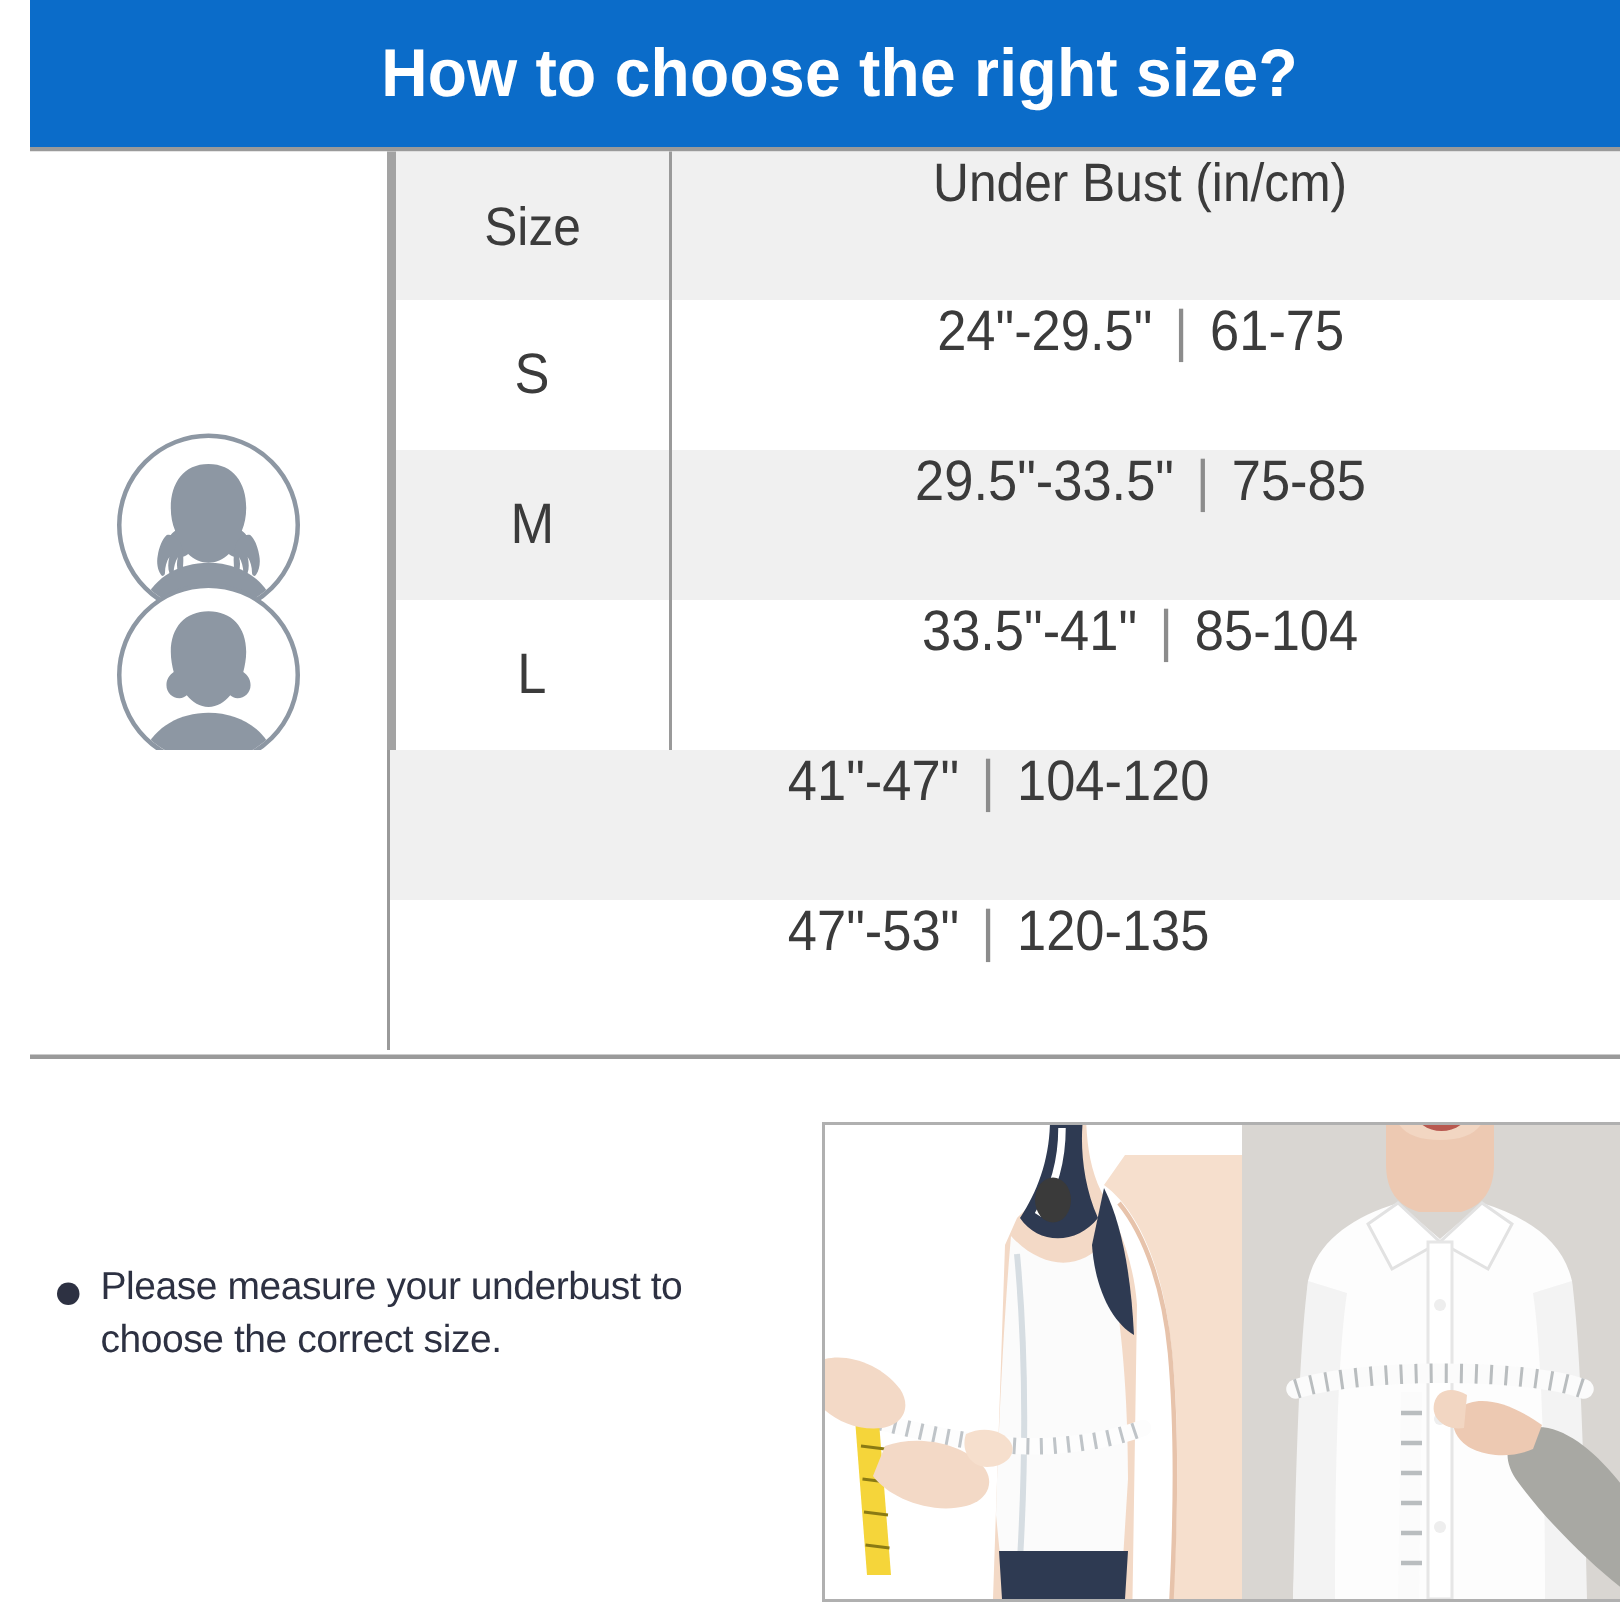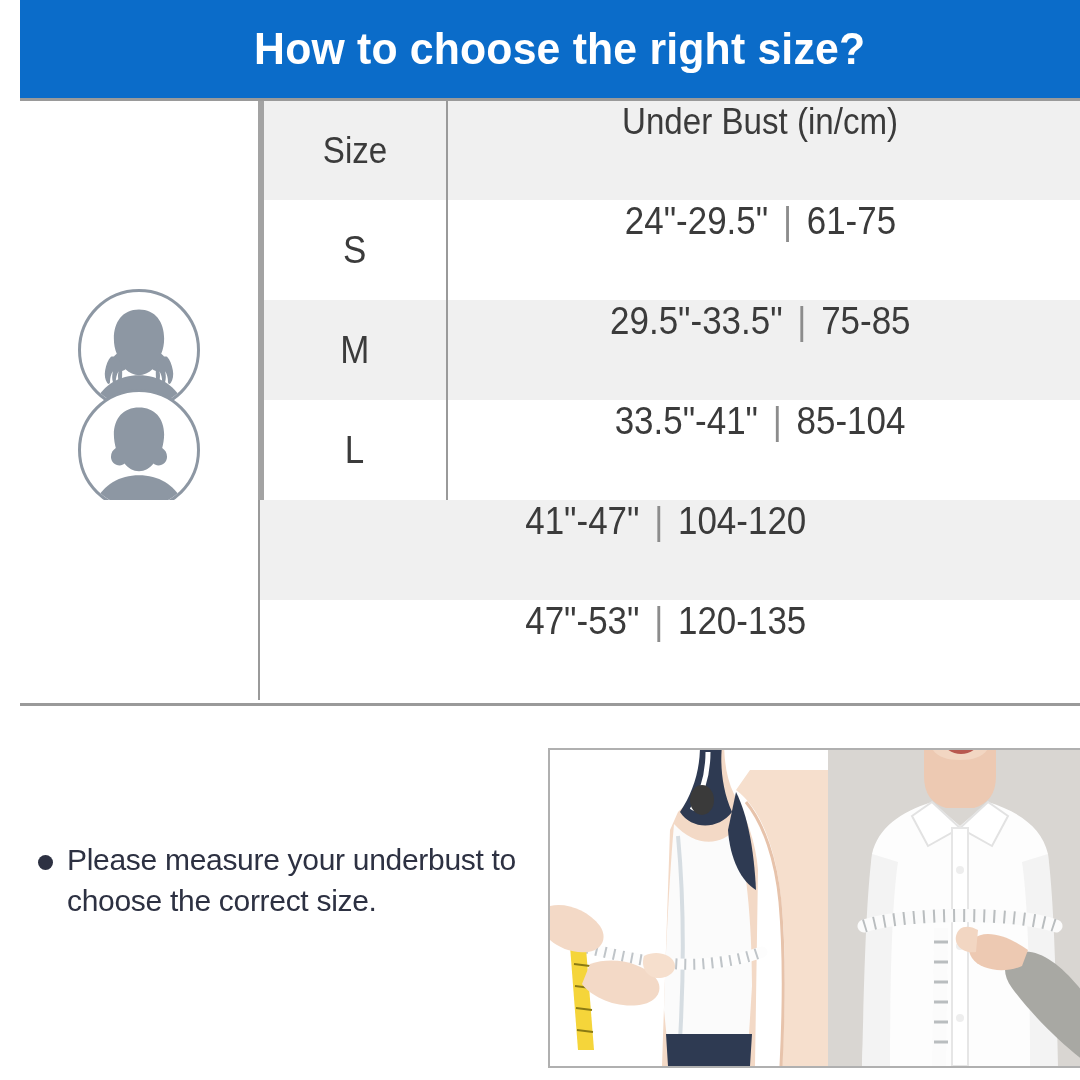--- a/index.html
+++ b/index.html
@@ -164,21 +164,21 @@
   }
   .note-bullet {
     width: 15px;
     height: 15px;
     border-radius: 50%;
     background: #2d3142;
     margin-top: 15px;
     flex: 0 0 15px;
   }
   .note-text {
-    font-size: 30px;
+    font-size: 26px;
     line-height: 1.36;
     color: #2d3142;
     font-family: "Liberation Sans", sans-serif;
     letter-spacing: -0.3px;
   }
 
   
   .photos {
     position: absolute;
     left: 528px;

